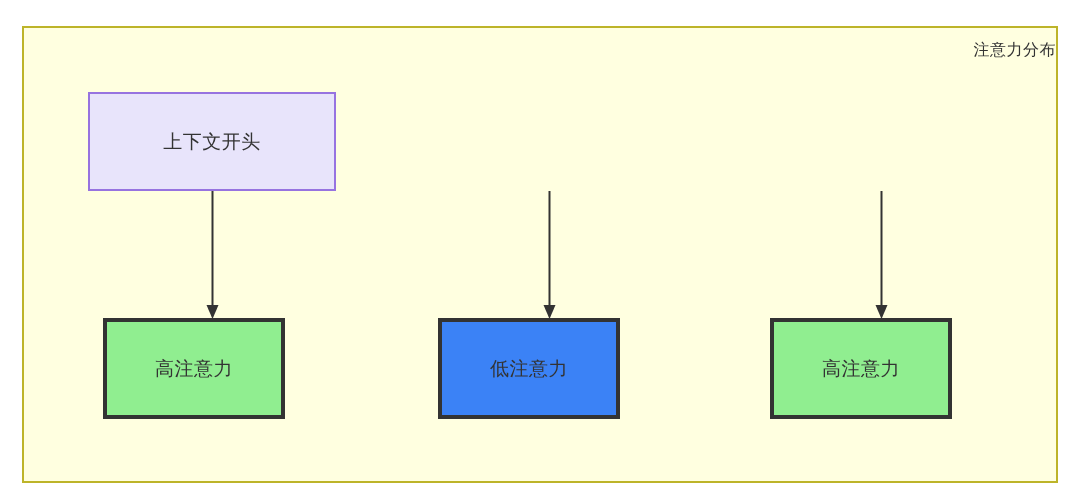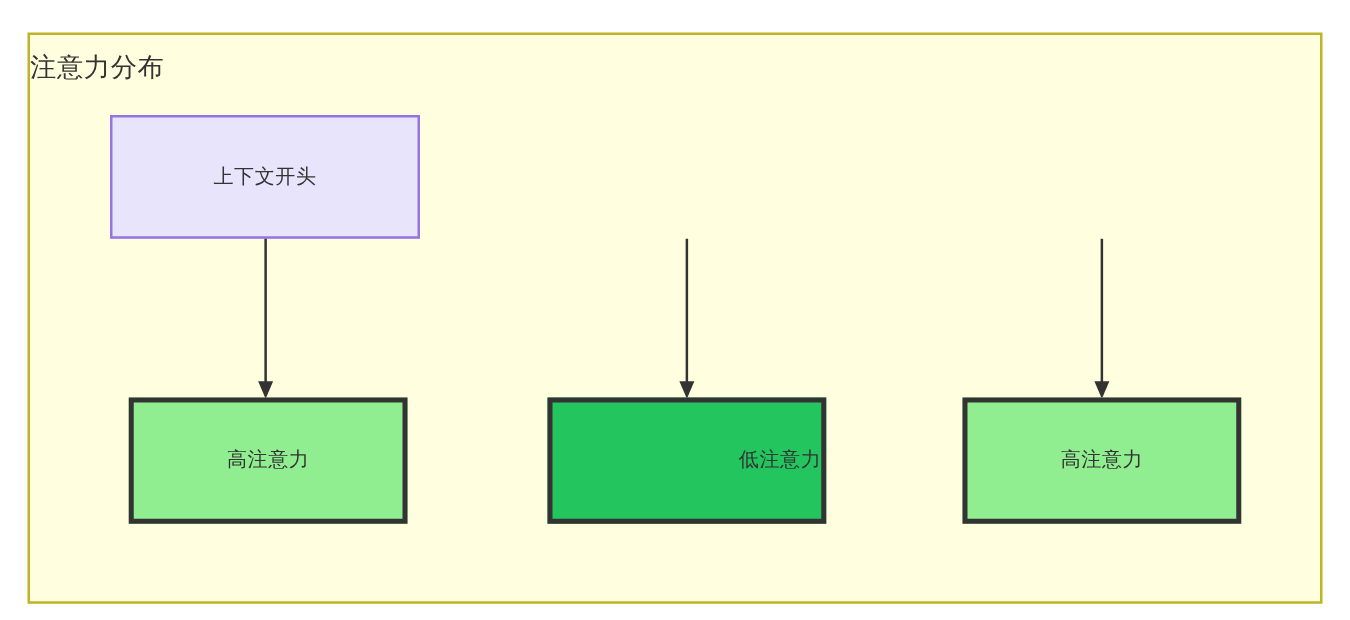--- a/index.html
+++ b/index.html
@@ -28,52 +28,52 @@
     height: 457px;
     background: #ffffe0;
     border: 2px solid #bdb429;
     box-sizing: border-box;
   }
   .subgraph-title {
     position: absolute;
     left: 0;
     top: 12px;
     width: 100%;
-    text-align: left;
-    font-size: 21px;
+    text-align: right;
+    font-size: 16px;
     color: #333333;
     letter-spacing: 0.5px;
   }
   
   .node {
     position: absolute;
     box-sizing: border-box;
     display: flex;
     align-items: center;
     justify-content: center;
-    font-size: 16px;
+    font-size: 19px;
     color: #333333;
     letter-spacing: 0.5px;
     text-align: center;
   }
   .node.ctx {
     background: #e8e4fb;
     border: 2px solid #9773e0;
     width: 248px;
     height: 99px;
     top: 92px;
   }
   .node.attn {
-    width: 223px;
+    width: 182px;
     height: 101px;
     top: 318px;
     border: 4px solid #333333;
   }
   .node.attn.high { background: #90ee90; }
-  .node.attn.low  { background: #22c55e; justify-content: flex-end; }
+  .node.attn.low  { background: #3b82f6; }
 
   
   .col1.ctx  { left: 88px; }
   .col2.ctx  { left: 428px; }
   .col3.ctx  { left: 758px; }
   .col1.attn { left: 103px; }
   .col2.attn { left: 438px; }
   .col3.attn { left: 770px; }
 
   

